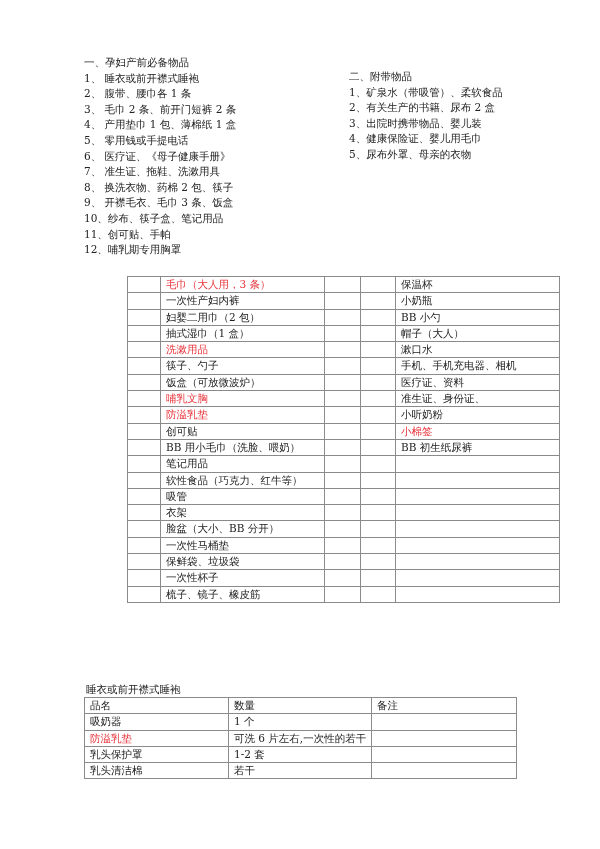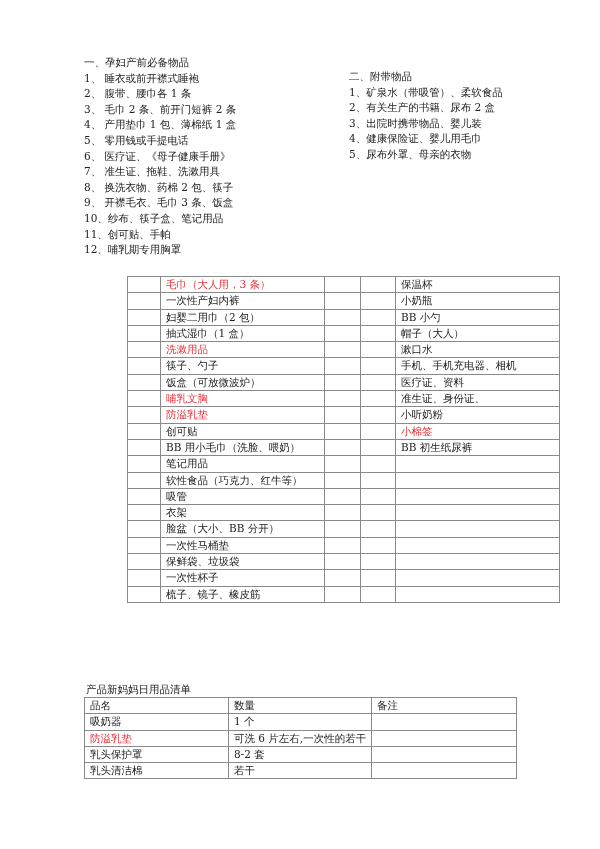--- a/index.html
+++ b/index.html
@@ -192,21 +192,21 @@
         <tr>
           <td></td>
           <td>梳子、镜子、橡皮筋</td>
           <td></td>
           <td></td>
           <td></td>
         </tr>
       </tbody>
   </table>
 
-  <div class="t2-title">产品新妈妈日用品清单</div>
+  <div class="t2-title">睡衣或前开襟式睡袍</div>
 
   <table class="grid t2">
     <colgroup>
       <col style="width:144px">
         <col style="width:143px">
         <col style="width:145px">
     </colgroup>
     <tbody id="t2-body">
       <tr>
         <td>品名</td>
@@ -218,21 +218,21 @@
           <td>1 个</td>
           <td></td>
         </tr>
         <tr>
           <td class="red">防溢乳垫</td>
           <td>可洗 6 片左右,一次性的若干</td>
           <td></td>
         </tr>
         <tr>
           <td>乳头保护罩</td>
-          <td>8-2 套</td>
+          <td>1-2 套</td>
           <td></td>
         </tr>
         <tr>
           <td>乳头清洁棉</td>
           <td>若干</td>
           <td></td>
         </tr>
       </tbody>
   </table>
 

